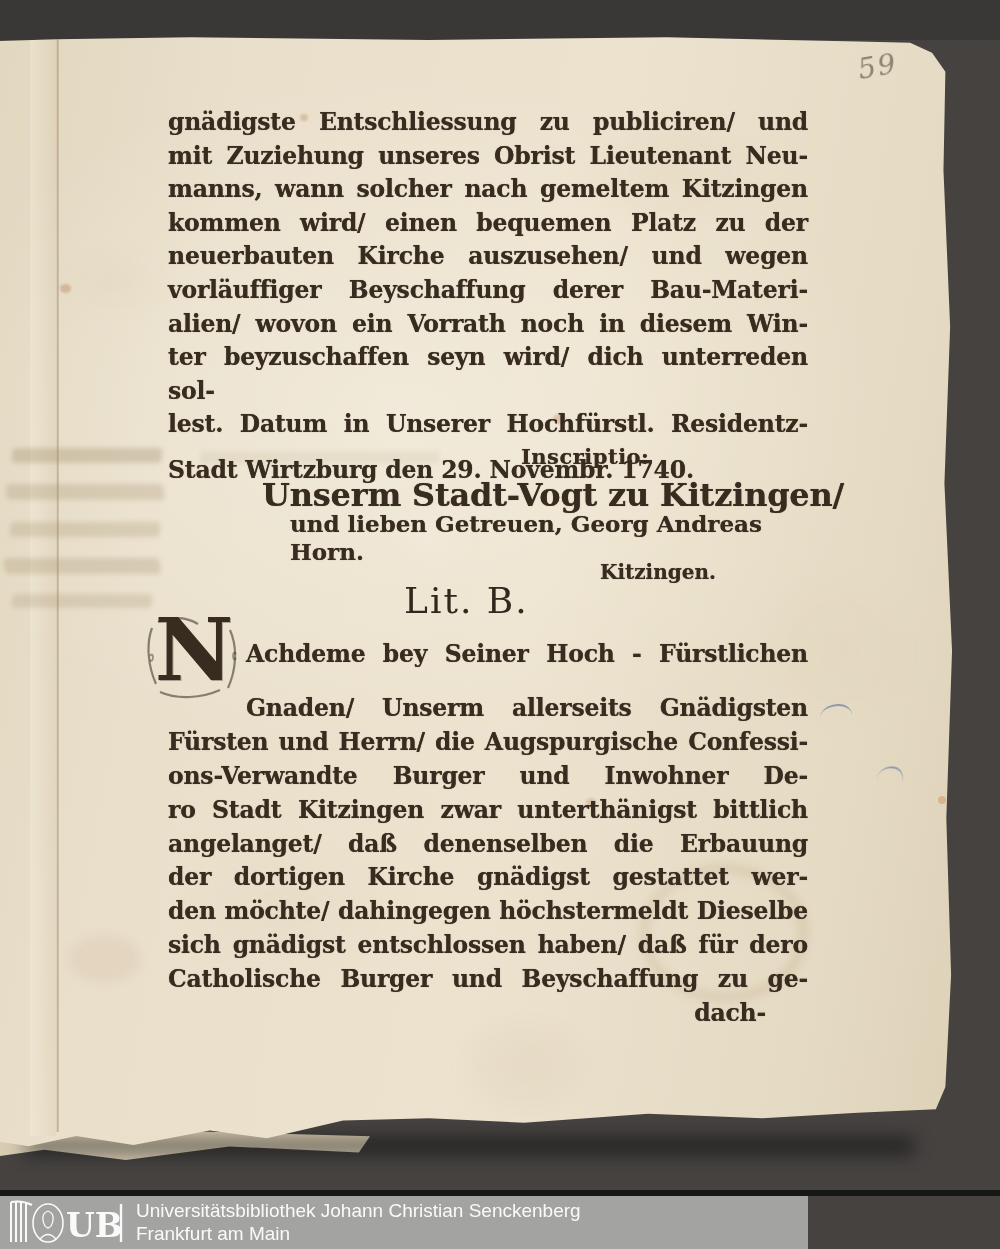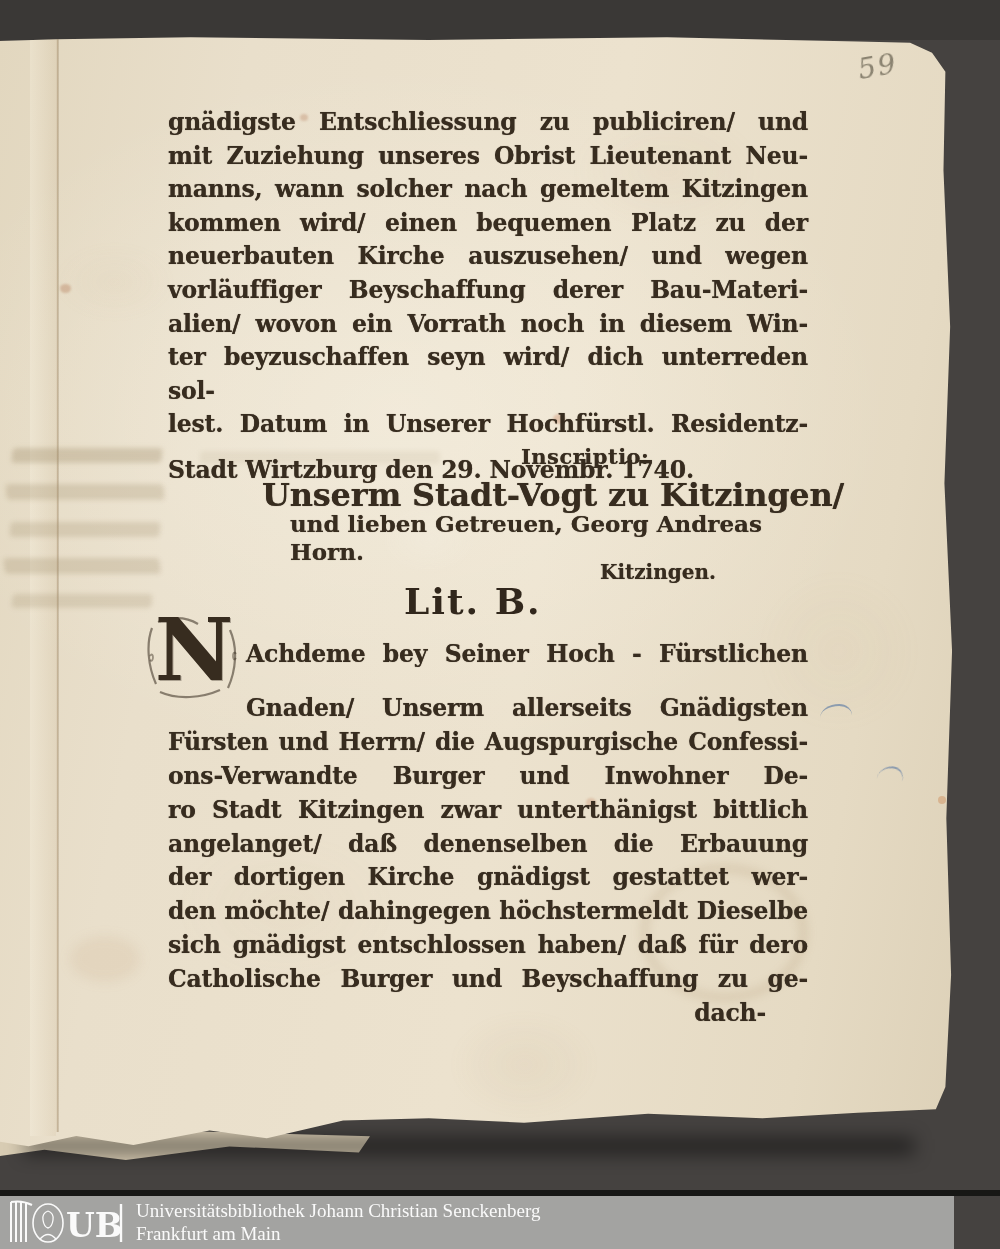--- a/index.html
+++ b/index.html
@@ -70,34 +70,34 @@
     font-size:86px;line-height:80px;color:#372c1f;font-weight:700;text-align:center;
     text-shadow:1px 1px 0 rgba(55,44,31,.35);}
   .dropcap svg{position:absolute;left:0;top:4px;}
   .dropcap .letter{position:relative;z-index:1;}
 
   .inscriptio{position:absolute;left:521px;top:408px;font-size:21px;font-weight:700;letter-spacing:.5px;}
   .addr1{position:absolute;left:262px;top:440px;font-size:32px;letter-spacing:-.2px;}
   .addr2{position:absolute;left:290px;top:474px;font-size:23px;}
   .addr3{position:absolute;left:290px;top:502px;font-size:23px;}
   .addr-place{position:absolute;left:600px;top:524px;font-size:20px;}
-  .lit-heading{position:absolute;left:404px;top:544px;font-size:36px;font-weight:700;
+  .lit-heading{position:absolute;left:404px;top:544px;font-size:36px;font-weight:400;
     color:#31271c;letter-spacing:2px;}
   .catchline{text-align:right !important;text-align-last:right !important;padding-right:42px;}
 
   .pencil-number{position:absolute;left:858px;top:14px;font-size:28px;font-weight:400;
     color:rgba(122,115,98,.85);transform:rotate(-10deg);filter:blur(.4px);
     font-family:"DejaVu Serif",serif;font-style:italic;letter-spacing:2px;}
 
   
-  .footer{position:absolute;left:0;bottom:0;width:954px;height:59px;background:#a3a3a1;z-index:5;}
+  .footer{position:absolute;left:0;bottom:0;width:808px;height:59px;background:#a3a3a1;z-index:5;}
   .footer::before{content:"";position:absolute;left:0;top:0;width:1000px;height:6px;background:#171715;}
   .footer .logo{position:absolute;left:8px;top:9px;}
   .footer .texts{position:absolute;left:136px;top:9px;color:#fafafa;
-    font-family:Liberation Serif, serif;font-size:19px;line-height:23px;font-weight:400;}
+    font-family:Liberation Sans, sans-serif;font-size:19px;line-height:23px;font-weight:400;}
 </style>
 </head>
 <body>
 
 <div class="scene">
   <div class="topband"></div>
 
   <div class="under-sheet"></div>
   <div class="page-shadow"></div>
 

